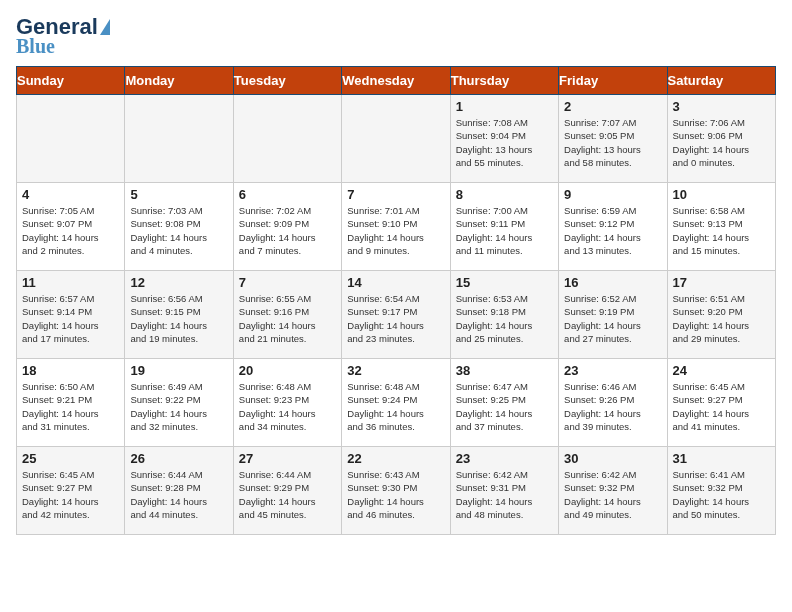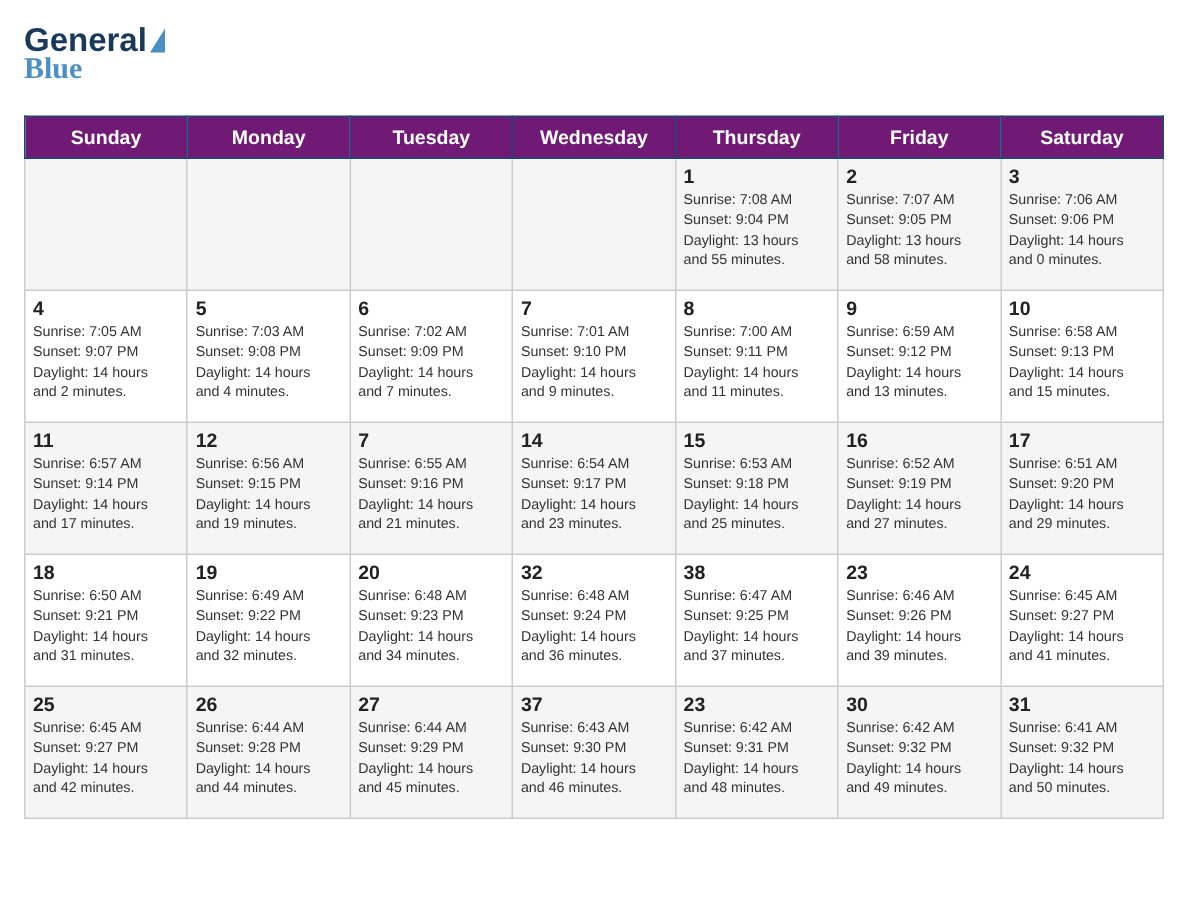--- a/index.html
+++ b/index.html
@@ -7,21 +7,21 @@
       font-family: Arial, sans-serif;
       background: #fff;
       width: 792px;
       min-height: 612px;
       padding: 16px;
     }
     .header {
       display: flex;
       justify-content: space-between;
       align-items: flex-start;
-      margin-bottom: 21px;
+      margin-bottom: 10px;
     }
     .logo {
       display: flex;
       flex-direction: column;
       align-items: flex-start;
     }
     .logo-text {
       font-size: 22px;
       font-weight: bold;
       color: #1a3a5c;
@@ -48,24 +48,24 @@
     .location {
       font-size: 15px;
       color: #333;
     }
     table {
       width: 100%;
       border-collapse: collapse;
       font-size: 10.5px;
     }
     thead tr th {
-      background-color: #701a75;
+      background-color: #c2410c;
       color: #fff;
       padding: 6px 0;
-      text-align: center;
+      text-align: left;
       font-size: 13px;
       font-weight: bold;
       border: 1px solid #1a4a72;
     }
     tbody tr td {
       border: 1px solid #ccc;
       vertical-align: top;
       padding: 4px 5px;
       min-height: 80px;
       height: 88px;
@@ -235,21 +235,21 @@
         </td>
         <td>
           <span class="day-num">26</span>
           <div class="day-info">Sunrise: 6:44 AM<br>Sunset: 9:28 PM<br>Daylight: 14 hours<br>and 44 minutes.</div>
         </td>
         <td>
           <span class="day-num">27</span>
           <div class="day-info">Sunrise: 6:44 AM<br>Sunset: 9:29 PM<br>Daylight: 14 hours<br>and 45 minutes.</div>
         </td>
         <td>
-          <span class="day-num">37</span>
+          <span class="day-num">22</span>
           <div class="day-info">Sunrise: 6:43 AM<br>Sunset: 9:30 PM<br>Daylight: 14 hours<br>and 46 minutes.</div>
         </td>
         <td>
           <span class="day-num">23</span>
           <div class="day-info">Sunrise: 6:42 AM<br>Sunset: 9:31 PM<br>Daylight: 14 hours<br>and 48 minutes.</div>
         </td>
         <td>
           <span class="day-num">30</span>
           <div class="day-info">Sunrise: 6:42 AM<br>Sunset: 9:32 PM<br>Daylight: 14 hours<br>and 49 minutes.</div>
         </td>

